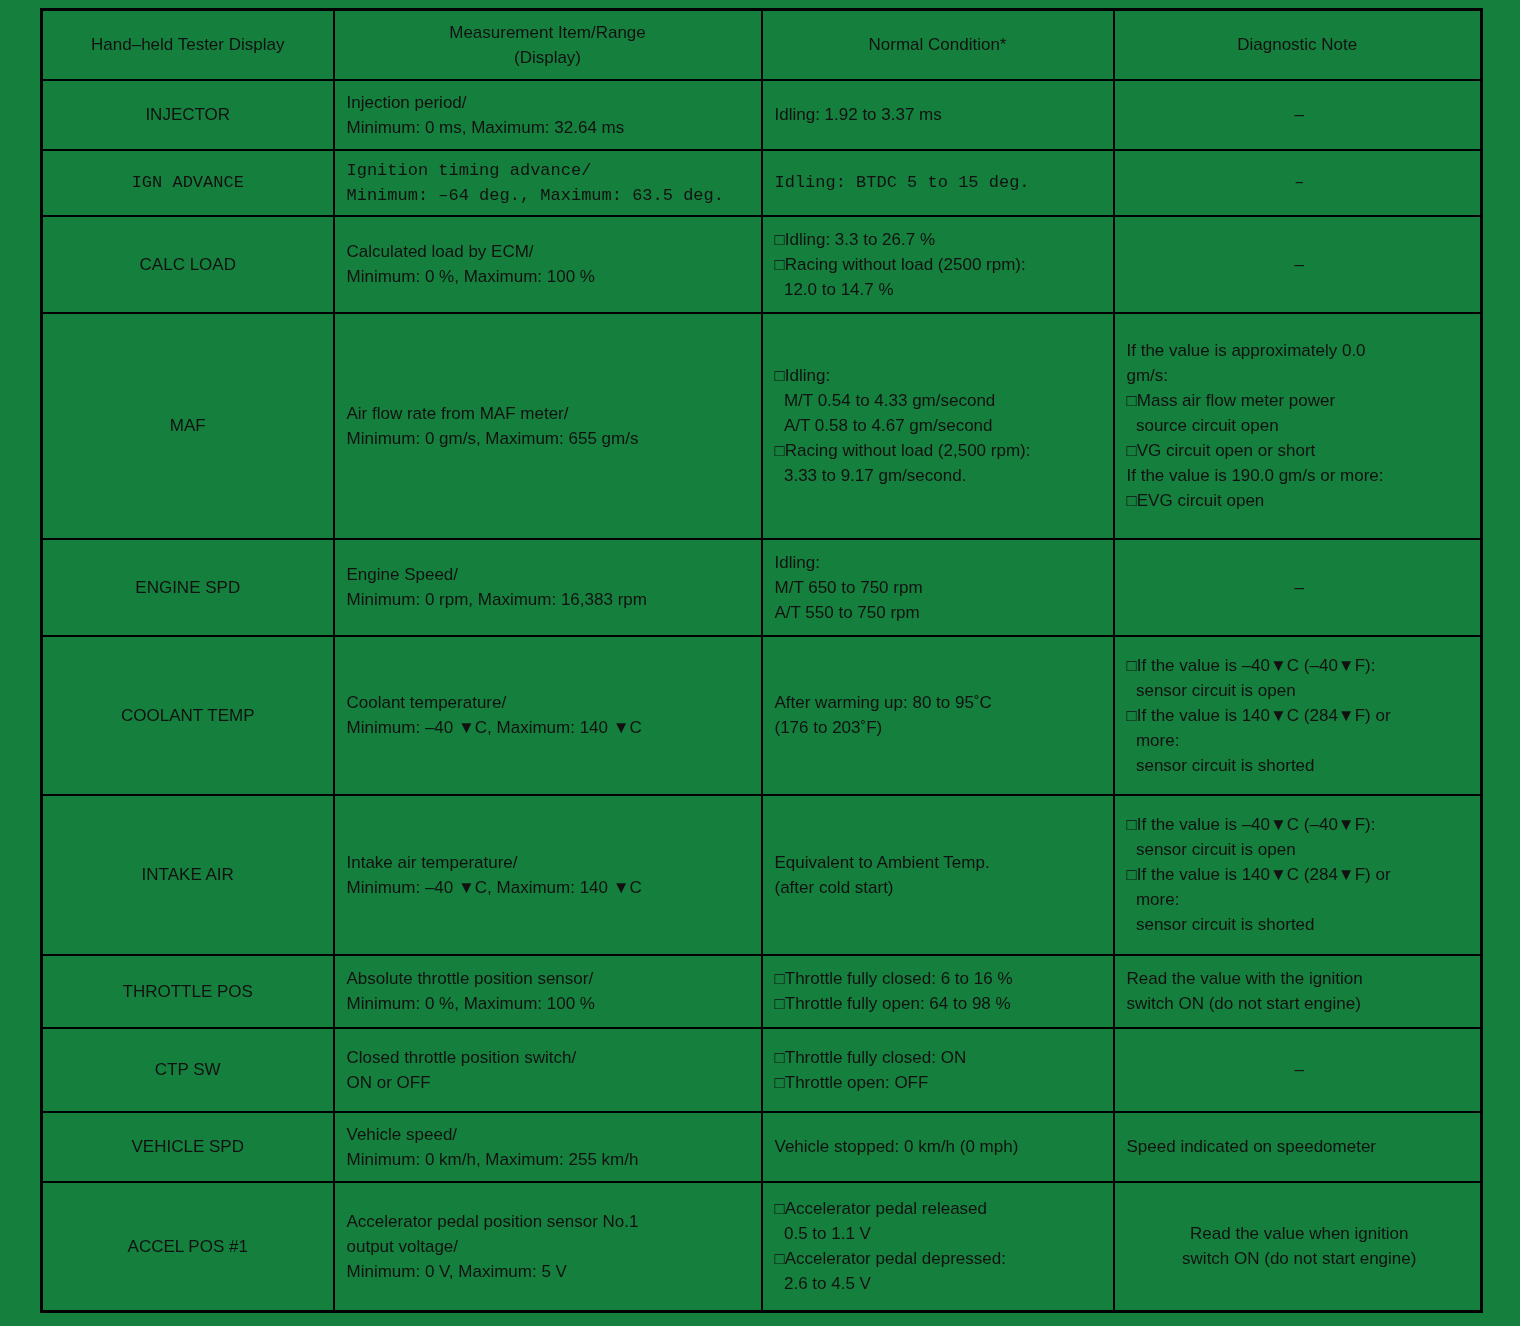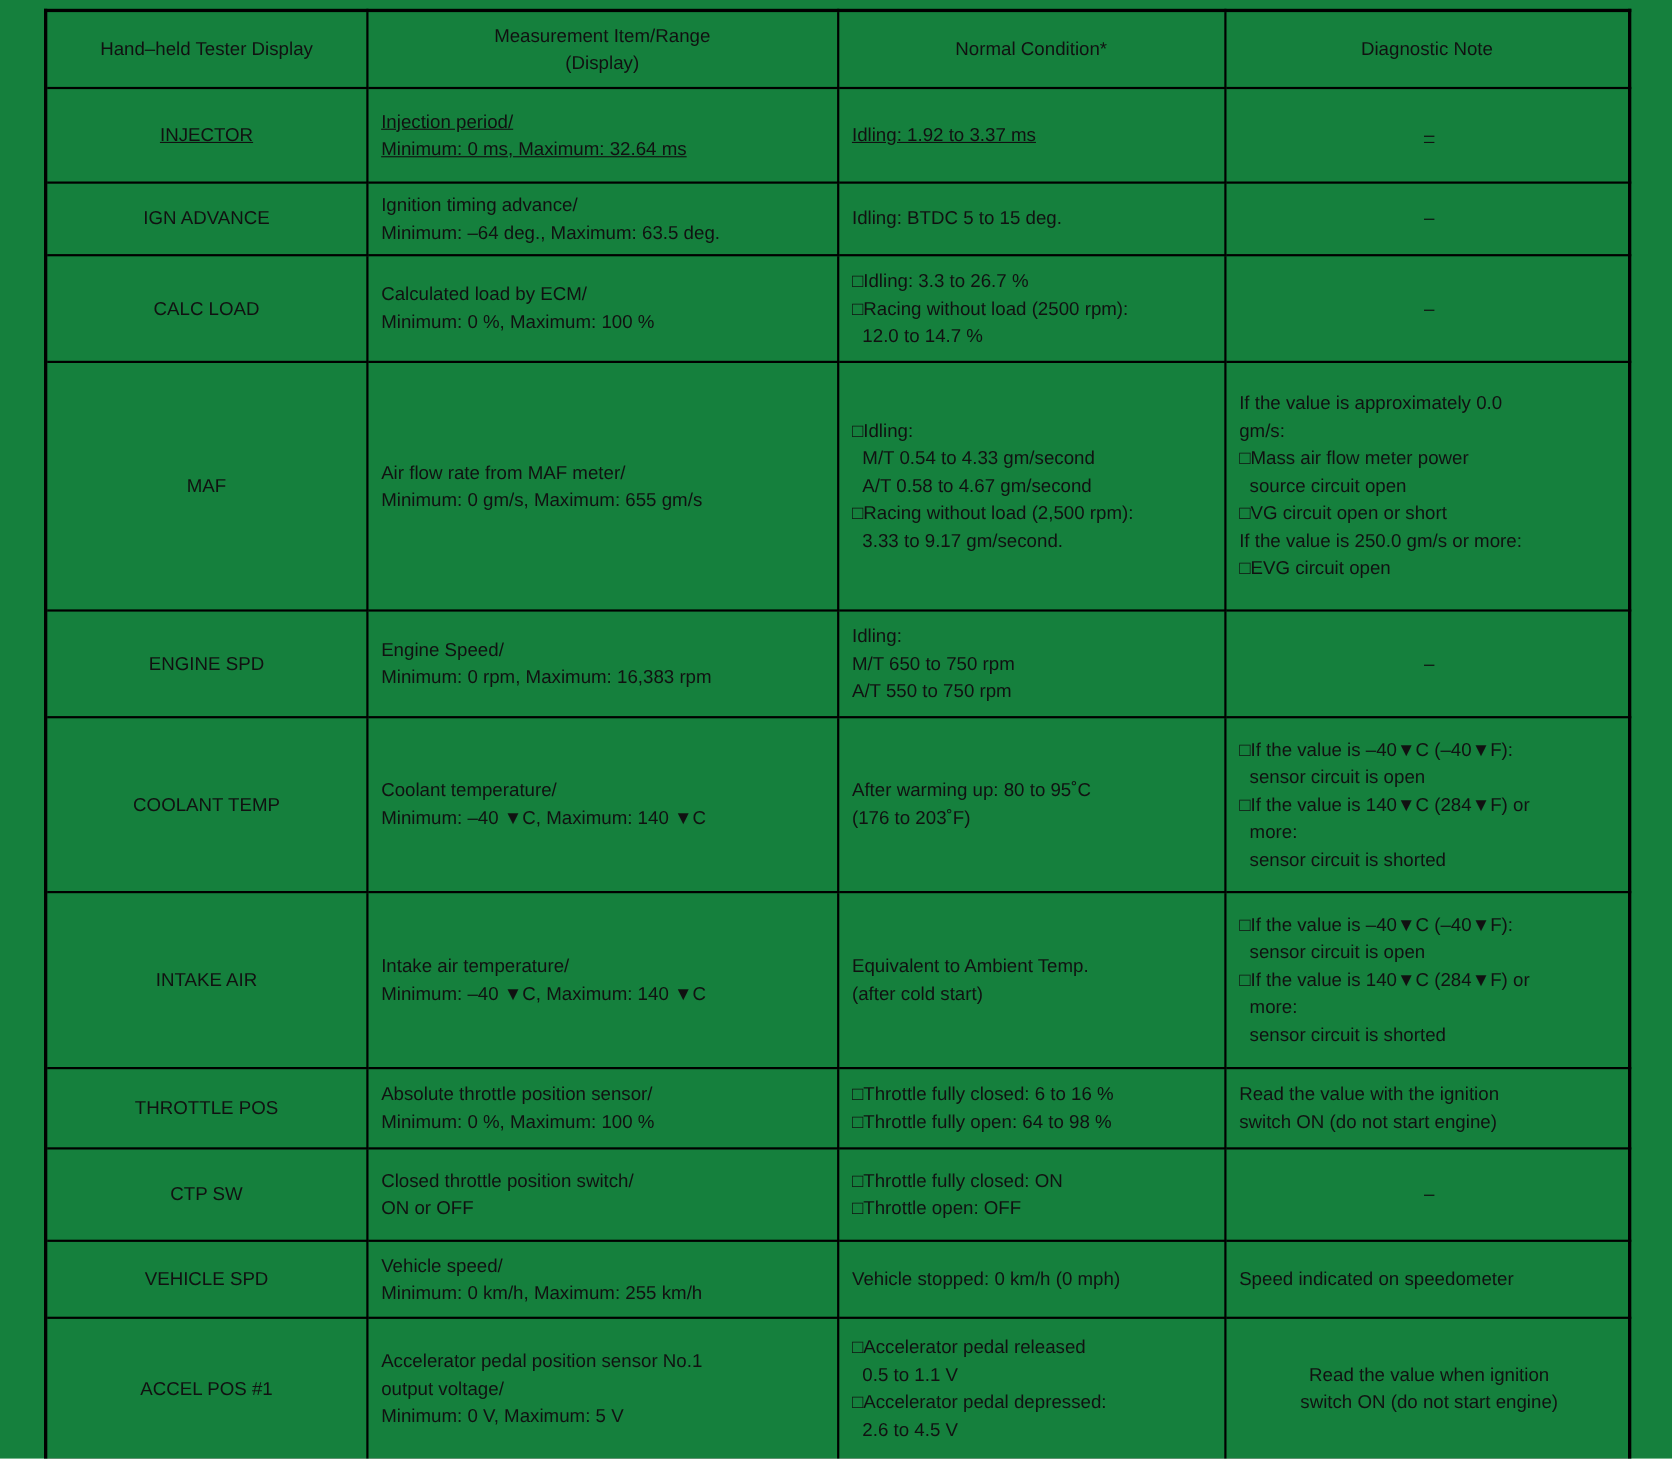--- a/index.html
+++ b/index.html
@@ -40,22 +40,22 @@
     text-align: center;
     white-space: pre-line;
     padding: 4px 8px;
   }
   td.col-display { text-align: center; padding: 7px 6px; }
   td.col-measure { text-align: left; }
   td.col-normal  { text-align: left; }
   td.col-note    { text-align: left; padding: 7px 8px 7px 12px; }
   td.align-center { text-align: center; }
   
-  tr.r0  { height: 86px; text-decoration: underline; }
-  tr.r1  { height: 56px; }
+  tr.r0  { height: 70px; }
+  tr.r1  { height: 56px; font-family: Liberation Mono, monospace; }
   tr.r2  { height: 97px; }
   tr.r3  { height: 226px; }
   tr.r4  { height: 97px; }
   tr.r5  { height: 159px; }
   tr.r6  { height: 160px; }
   tr.r7  { height: 73px; }
   tr.r8  { height: 84px; }
   tr.r9  { height: 70px; }
   tr.r10 { height: 130px; }
 </style>
@@ -110,21 +110,21 @@
           <td class="col-normal">□Idling:
   M/T 0.54 to 4.33 gm/second
   A/T 0.58 to 4.67 gm/second
 □Racing without load (2,500 rpm):
   3.33 to 9.17 gm/second.</td>
           <td class="col-note">If the value is approximately 0.0
 gm/s:
 □Mass air flow meter power
   source circuit open
 □VG circuit open or short
-If the value is 250.0 gm/s or more:
+If the value is 190.0 gm/s or more:
 □EVG circuit open</td>
         </tr>
         <tr class="r4">
           <td class="col-display">ENGINE SPD</td>
           <td class="col-measure">Engine Speed/
 Minimum: 0 rpm, Maximum: 16,383 rpm</td>
           <td class="col-normal">Idling:
 M/T 650 to 750 rpm
 A/T 550 to 750 rpm</td>
           <td class="col-note align-center">–</td>

